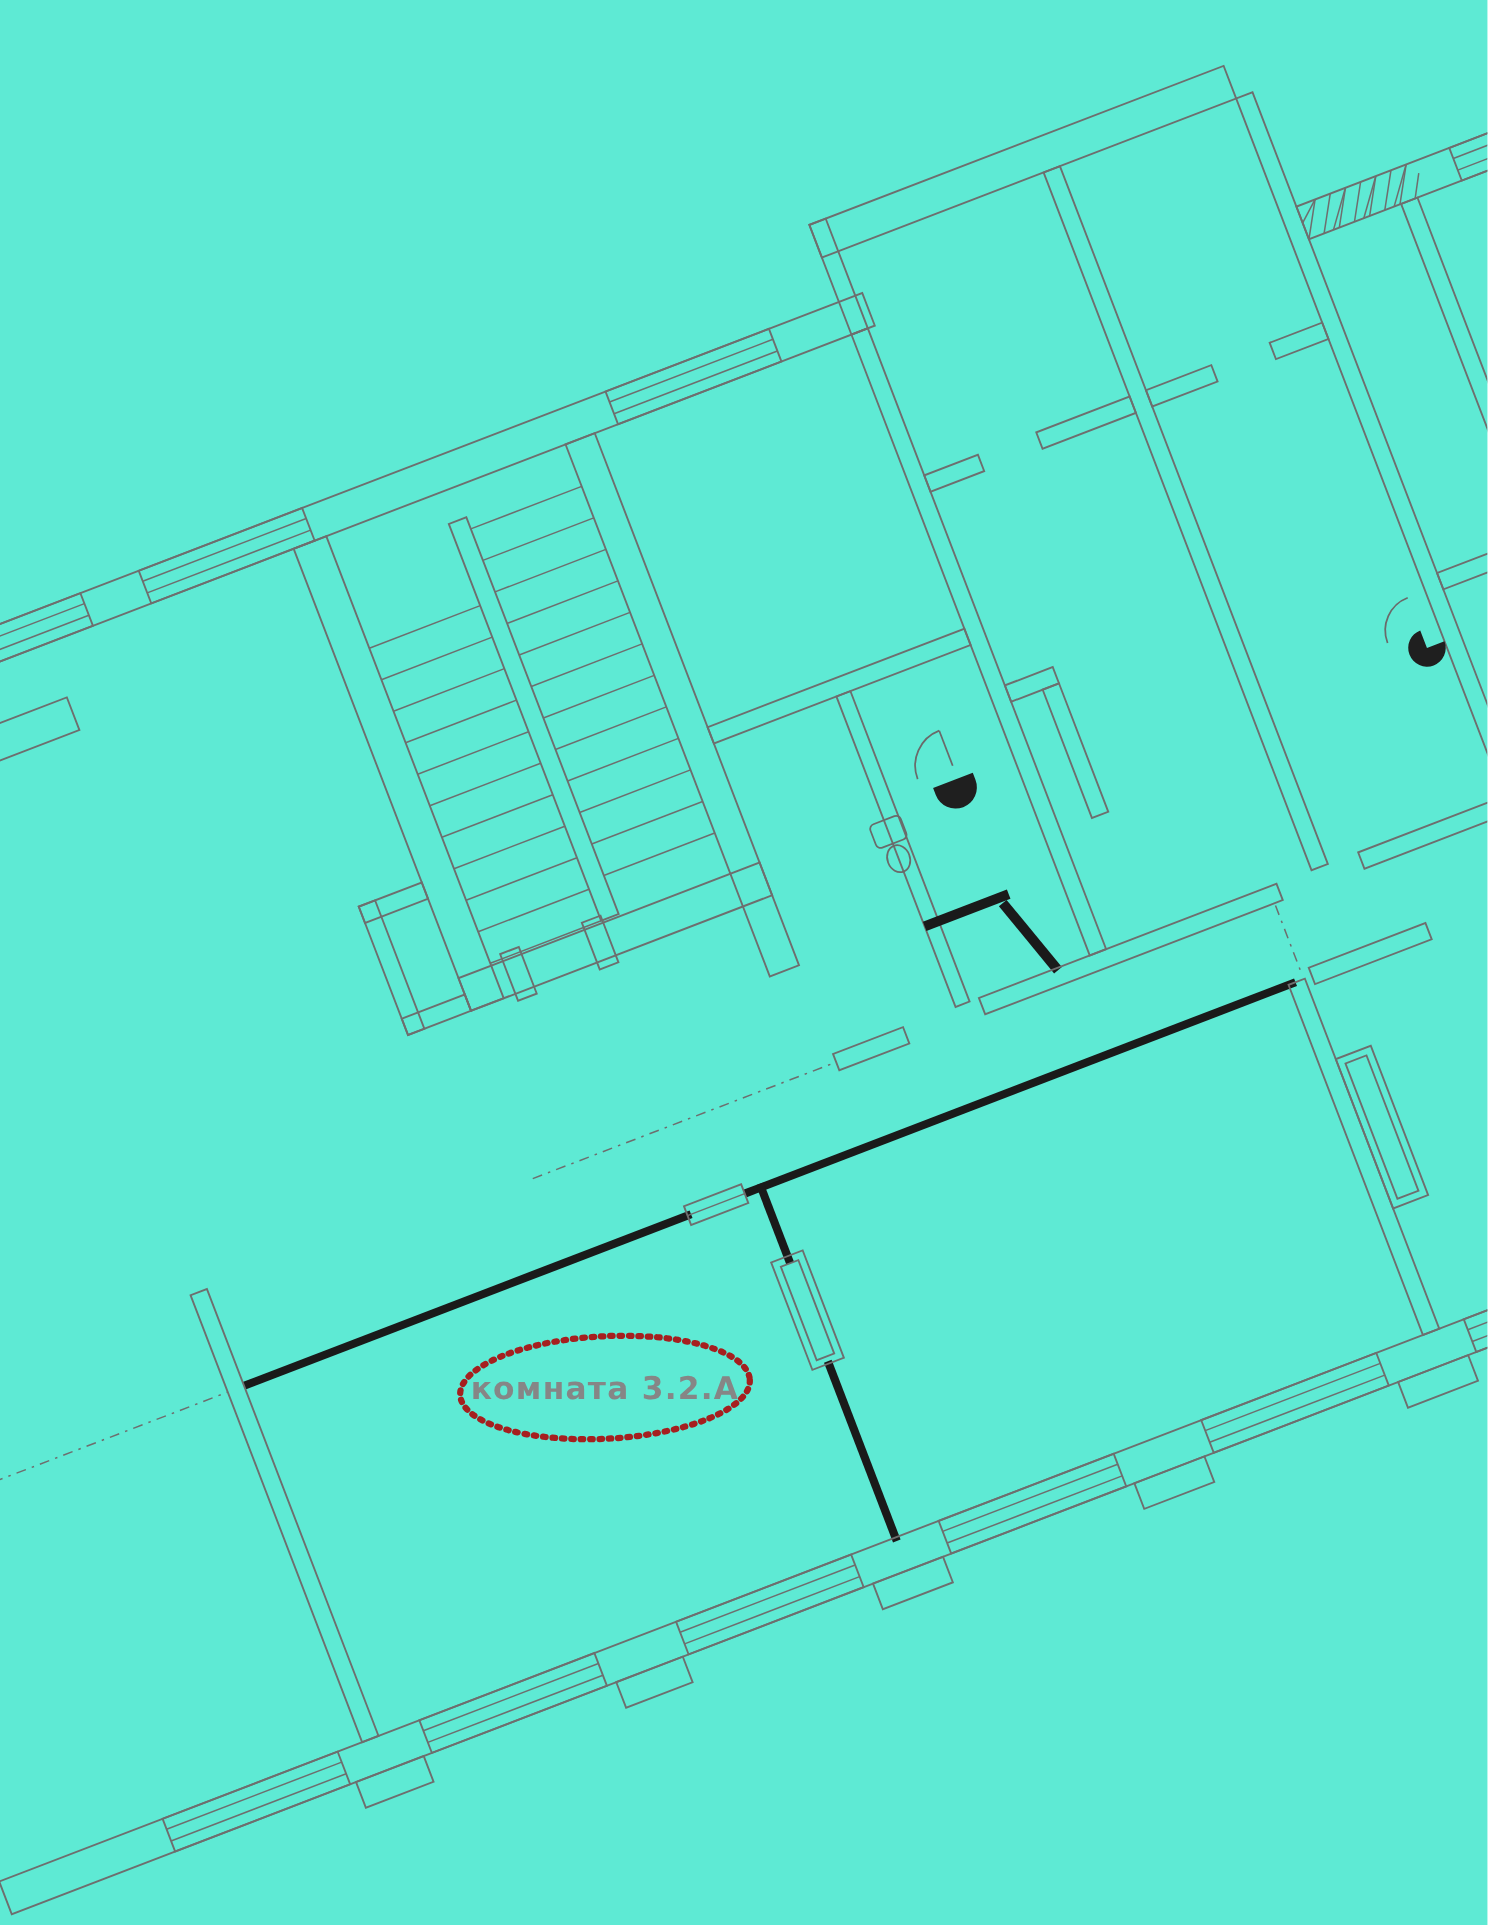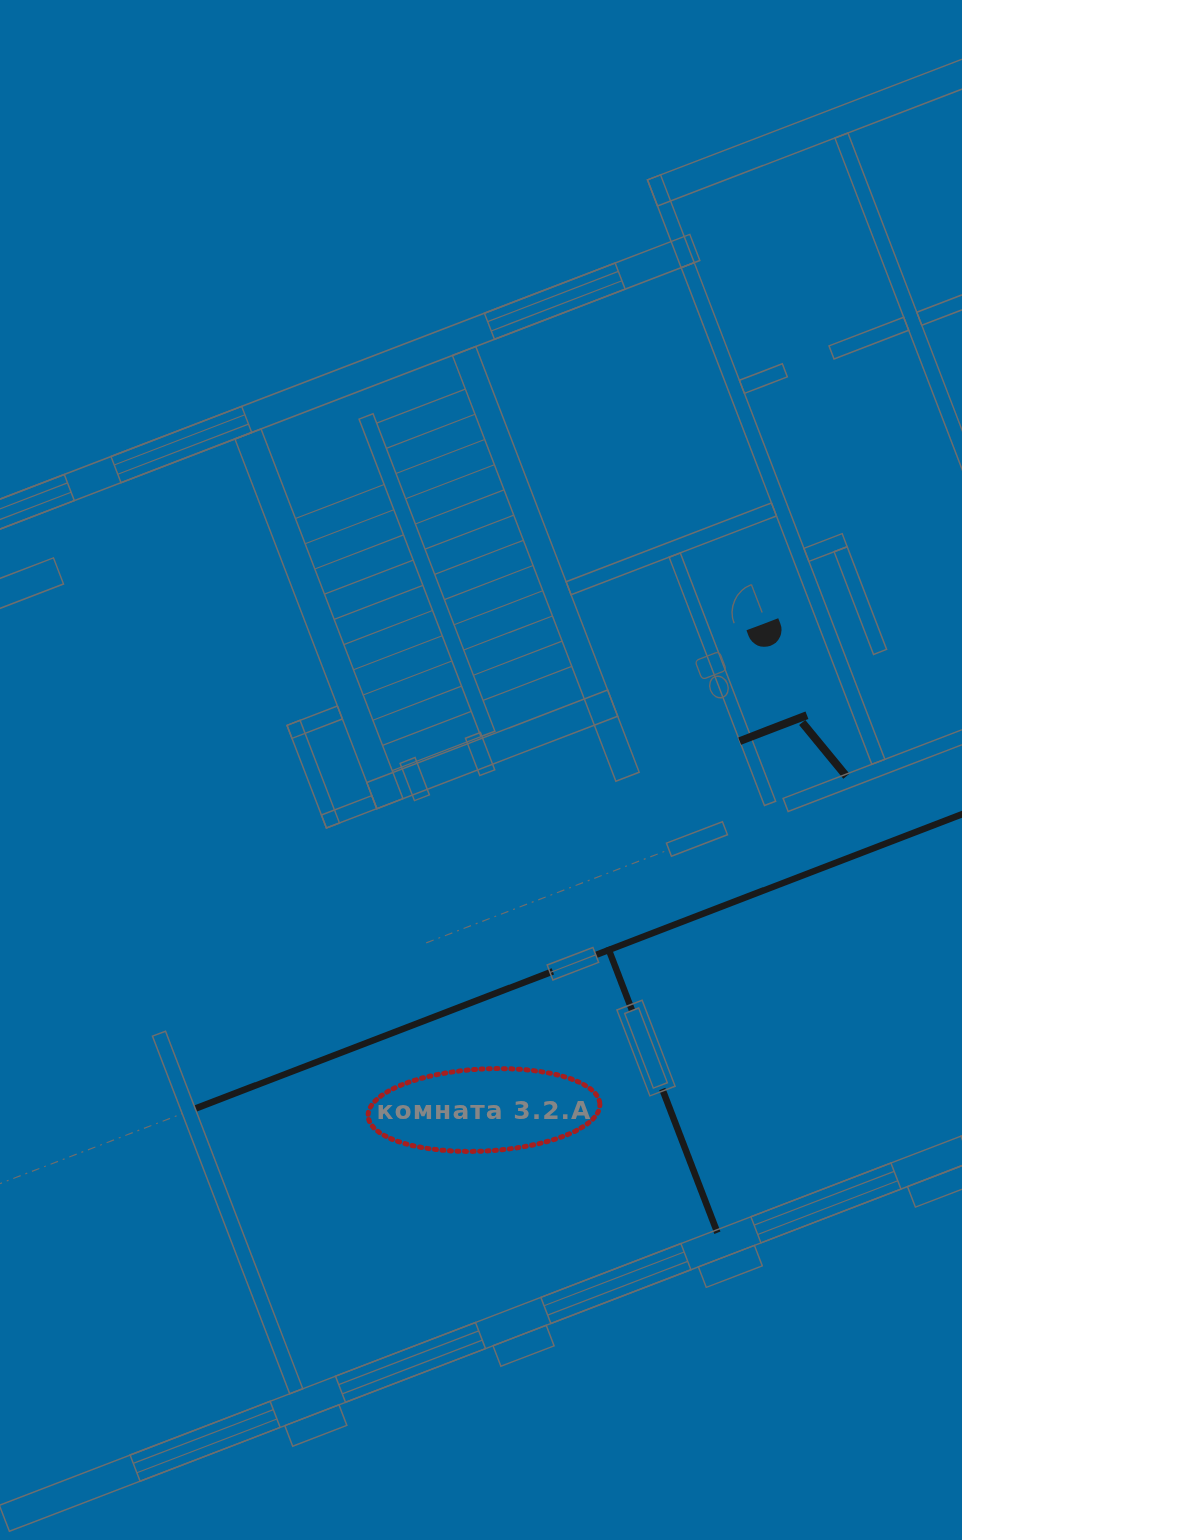--- a/index.html
+++ b/index.html
@@ -1,17 +1,17 @@
 <!DOCTYPE html>
 <html><head>
 <meta charset="utf-8">
 <style>
   html,body{margin:0;padding:0;background:#ffffff;}
   .stage{
-    position:relative;width:962px;height:1540px;background:#0369a1;overflow:hidden;
+    position:relative;width:1190px;height:1540px;background:#5eead4;overflow:hidden;
     font-family:"DejaVu Sans","Liberation Sans",sans-serif;
   }
   svg{position:absolute;left:0;top:0;}
   
   .w{fill:none;stroke:#6e6e6e;stroke-width:1.5;}
   .wl{stroke:#6e6e6e;stroke-width:1.2;fill:none;}
   .dash{stroke-dasharray:8 5 2 5;}
   .thick{stroke:#1a1a1a;stroke-width:6.5;fill:none;stroke-linecap:butt;}
   .thickmark{stroke:#1a1a1a;stroke-width:8;fill:none;stroke-linecap:butt;}
   .dark{fill:#1f1f1f;stroke:none;}

